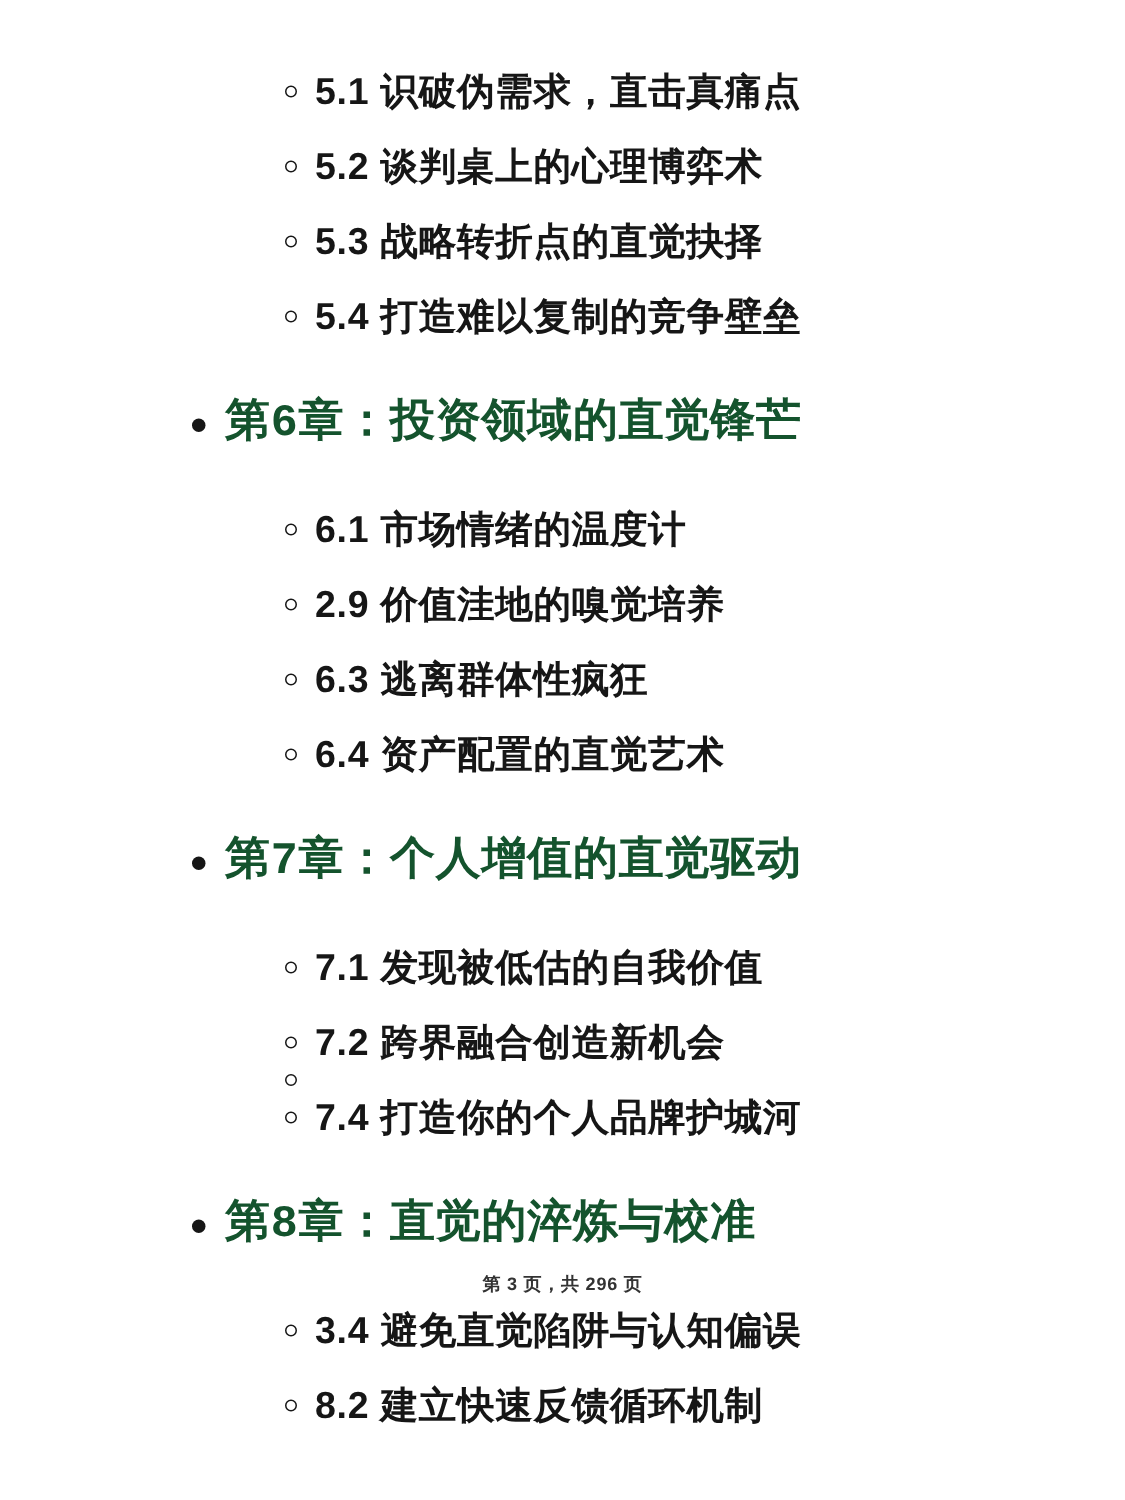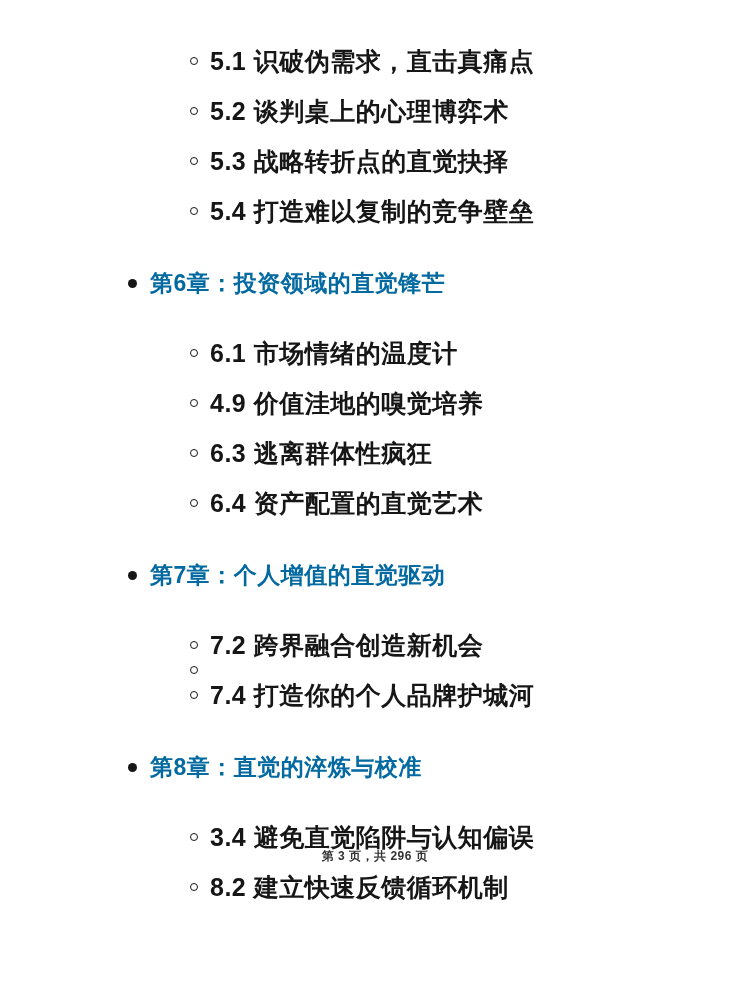--- a/index.html
+++ b/index.html
@@ -24,26 +24,27 @@
   .toc {
     list-style: none;
     margin: 0;
     padding: 0;
   }
   
   .chapter {
     position: relative;
     margin: 0 0 6px 0;
     padding: 0 0 0 110px;
-    font-size: 23px;
+    font-size: 30px;
     line-height: 58px;
     font-weight: 700;
     letter-spacing: 0.5px;
-    color: #0369a1;
+    color: #14532d;
     white-space: nowrap;
+    font-family: Liberation Mono, monospace;
   }
   .chapter .bullet {
     position: absolute;
     left: 88px;
     top: 50%;
     width: 9px;
     height: 9px;
     margin-top: -4px;
     border-radius: 50%;
     background: #161616;
@@ -126,21 +127,21 @@
 
     <li class="group-gap-sm"></li>
 
     <li class="section">
       <span class="bullet"></span>
       <span>6.1 市场情绪的温度计</span>
     </li>
 
     <li class="section">
       <span class="bullet"></span>
-      <span>4.9 价值洼地的嗅觉培养</span>
+      <span>2.9 价值洼地的嗅觉培养</span>
     </li>
 
     <li class="section">
       <span class="bullet"></span>
       <span>6.3 逃离群体性疯狂</span>
     </li>
 
     <li class="section">
       <span class="bullet"></span>
       <span>6.4 资产配置的直觉艺术</span>
@@ -148,20 +149,24 @@
 
     <li class="group-gap"></li>
 
     <li class="chapter">
       <span class="bullet"></span>
       <span>第7章：个人增值的直觉驱动</span>
     </li>
 
     <li class="group-gap-sm"></li>
 
+    <li class="section">
+      <span class="bullet"></span>
+      <span>7.1 发现被低估的自我价值</span>
+    </li>
 
     <li class="section">
       <span class="bullet"></span>
       <span>7.2 跨界融合创造新机会</span>
     </li>
 
     <li class="section">
       <span class="bullet"></span>
     </li>
 

